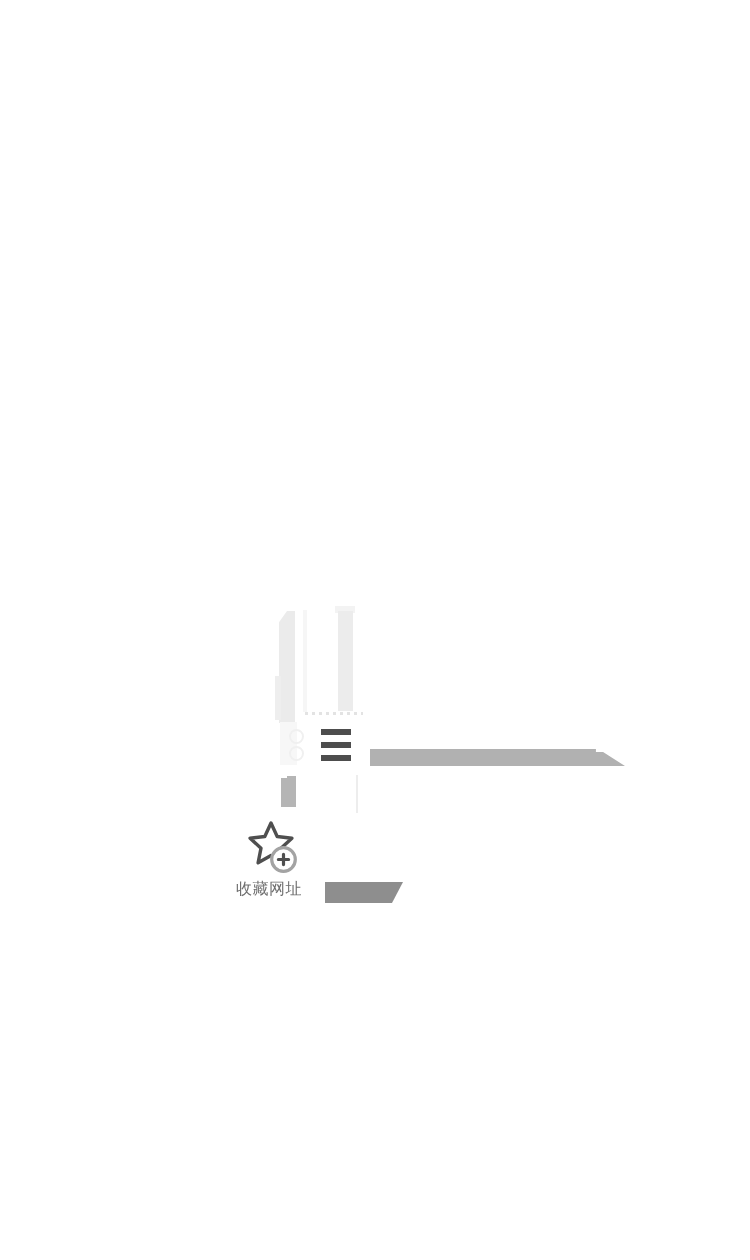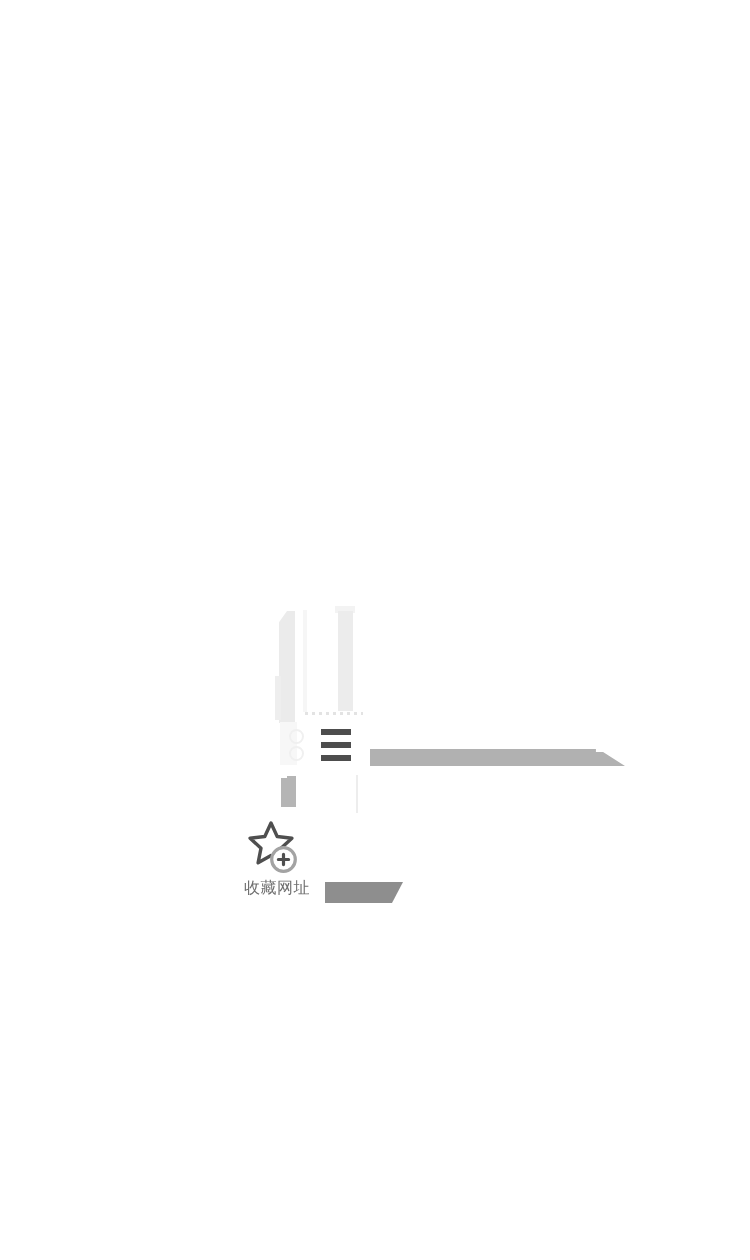--- a/index.html
+++ b/index.html
@@ -30,22 +30,22 @@
   .skeleton-banner{position:absolute;left:370px;top:749px;width:255px;height:17px;background:#b1b1b1;
     clip-path:polygon(0 0,88.6% 0,88.6% 18%,91.4% 18%,100% 100%,0 100%);}
 
   
   .skeleton-block{position:absolute;left:281px;top:776px;width:15px;height:31px;background:#b5b5b5;
     clip-path:polygon(0 6.5%,40% 6.5%,40% 0,100% 0,100% 100%,0 100%);}
 
   
   .bookmark{position:absolute;left:236px;top:818px;width:74px;height:86px;cursor:pointer;}
   .bookmark svg{position:absolute;left:6px;top:2px;display:block;}
-  .bookmark-label{position:absolute;left:0px;top:62px;width:74px;text-align:right;
-    font-size:16px;letter-spacing:0.5px;color:#6f6f6f;line-height:18px;white-space:nowrap;font-family:Liberation Mono, monospace;}
+  .bookmark-label{position:absolute;left:0px;top:62px;width:74px;text-align:left;
+    font-size:16px;letter-spacing:0.5px;color:#6f6f6f;line-height:18px;white-space:nowrap;}
 
   
   .skeleton-tag{position:absolute;left:325px;top:882px;width:78px;height:21px;background:#8e8e8e;
     clip-path:polygon(0 0,100% 0,85.9% 100%,0 100%);}
 </style>
 </head>
 <body>
 
 <div id="screen">
 

